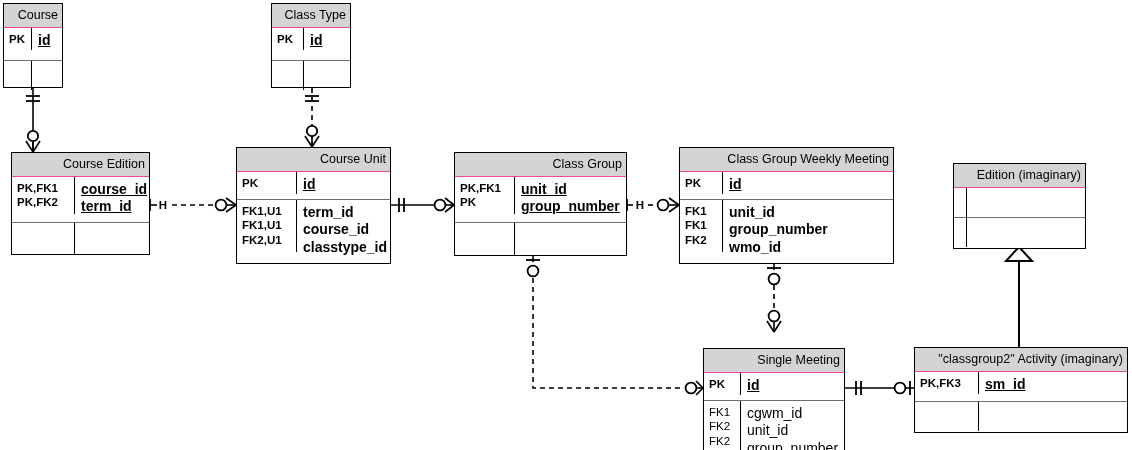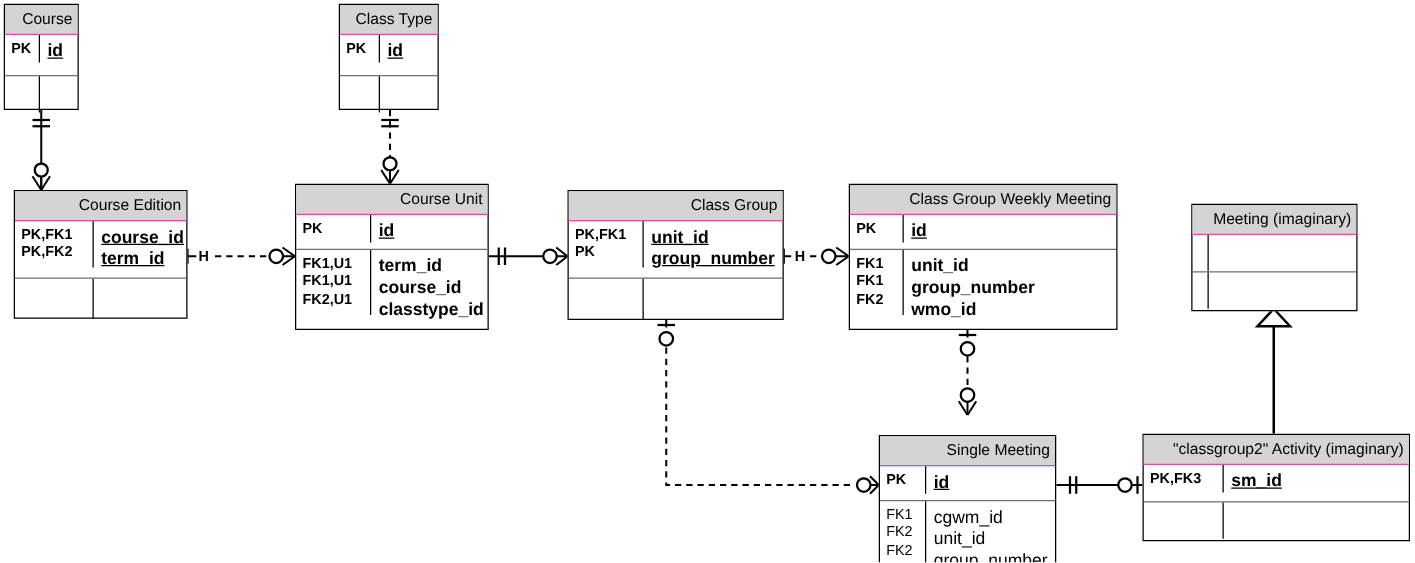--- a/index.html
+++ b/index.html
@@ -294,21 +294,21 @@
       </div>
       <div class="col-attr">
         <div><span>unit_id</span></div>
         <div><span>group_number</span></div>
         <div><span>wmo_id</span></div>
       </div>
     </div>
   </div>
 
   <div class="entity" style="left:953px; top:163px; width:133px; height:86px;">
-    <div class="ent-title">Meeting (imaginary)</div>
+    <div class="ent-title">Edition (imaginary)</div>
     <div class="ent-sec" style="height:29px;">
       <div class="col-key blank-cell" style="width:13px;"></div>
       <div class="col-attr blank-cell"></div>
     </div>
     <div class="ent-sec divider" style="height:30px;">
       <div class="col-key blank-cell" style="width:13px;"></div>
       <div class="col-attr blank-cell"></div>
     </div>
   </div>
 

